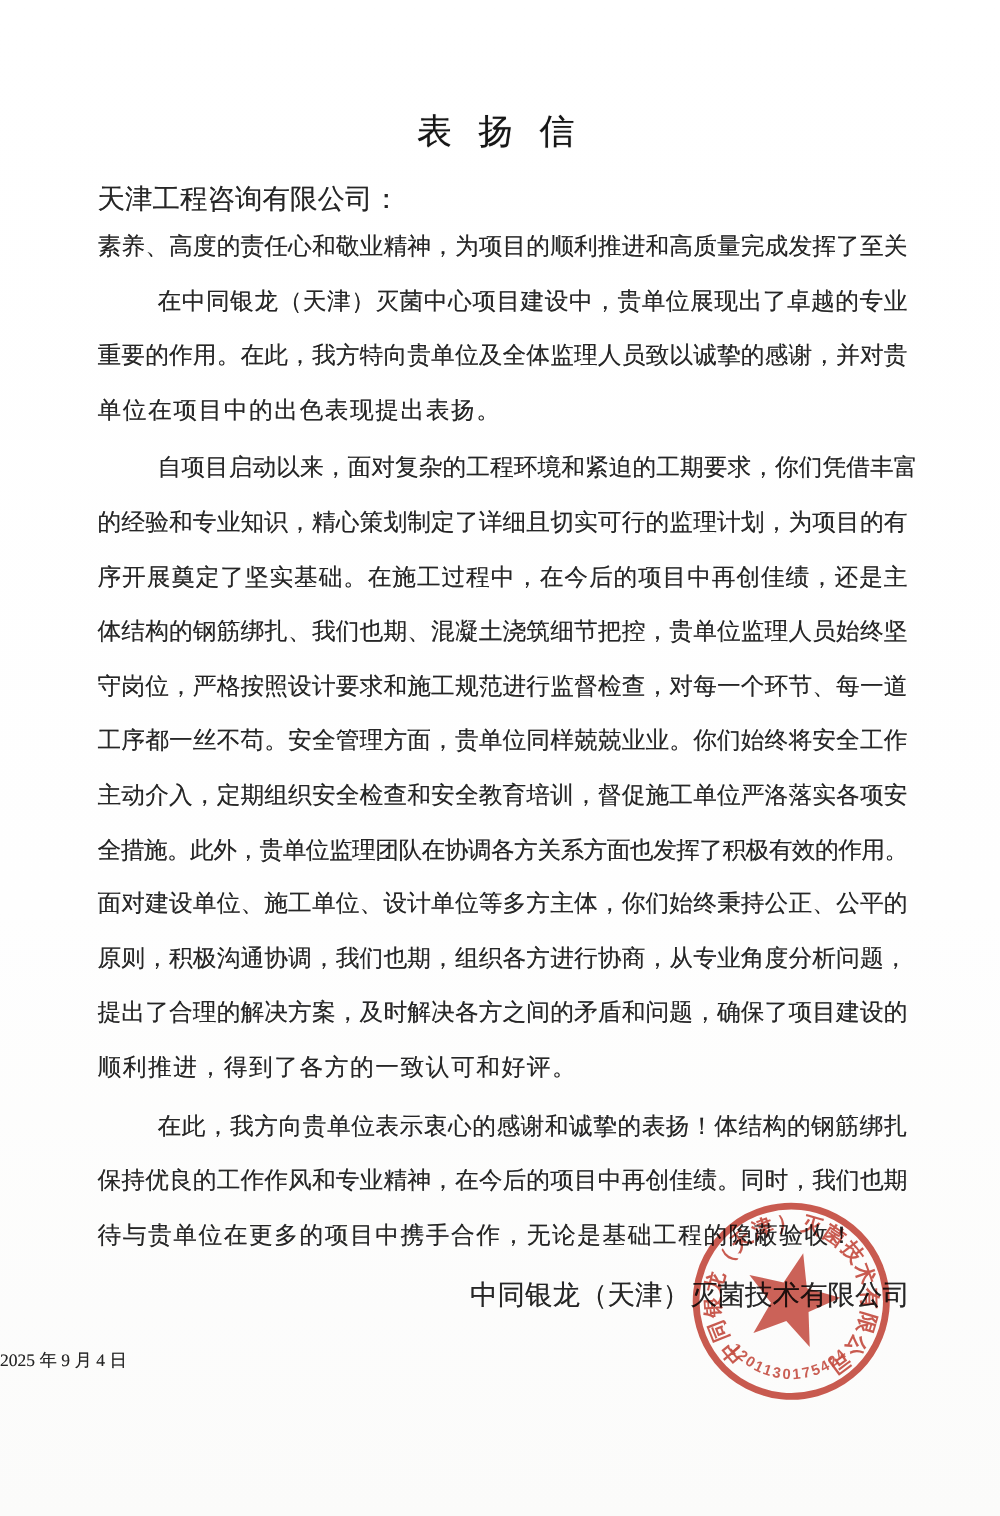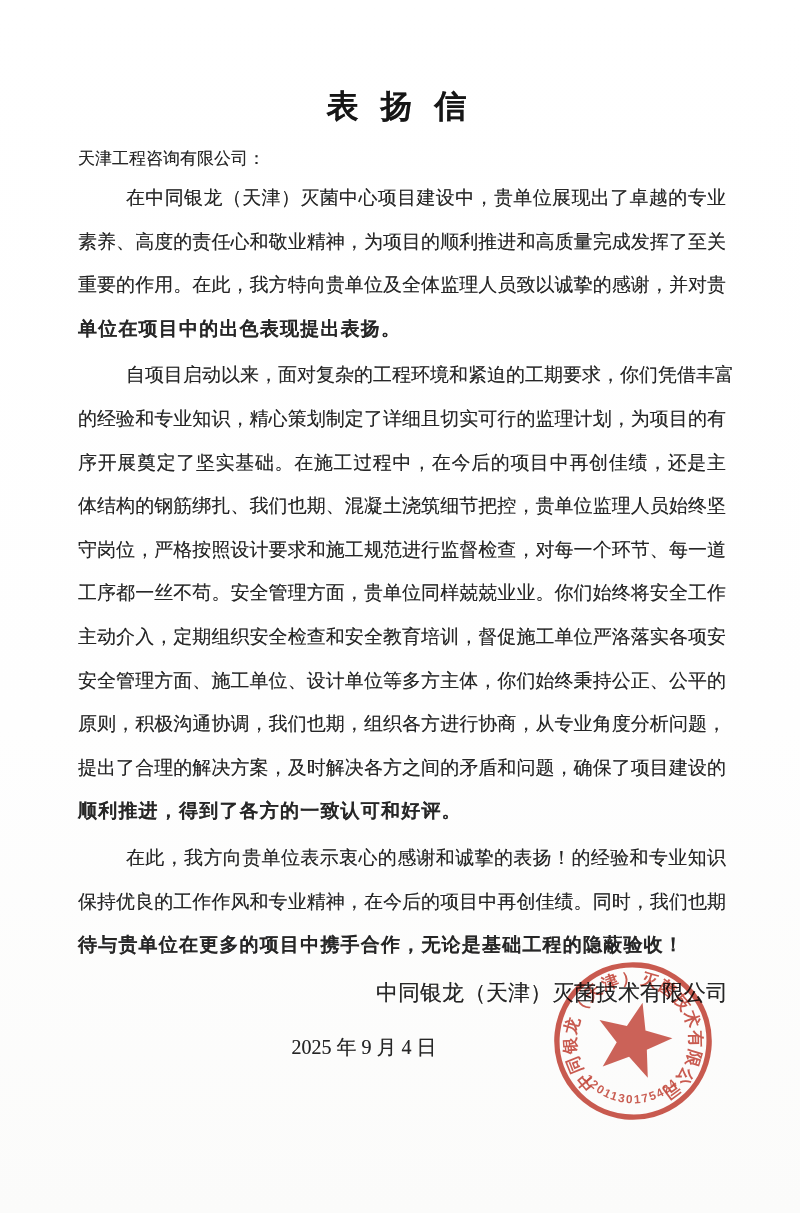--- a/index.html
+++ b/index.html
@@ -11,64 +11,64 @@
   .page{
     position:relative;
     width:800px;height:1213px;
     overflow:hidden;
     background:linear-gradient(180deg,#ffffff 0%,#fefefe 60%,#fbfbfa 100%);
     color:#262626;
   }
   .title{
     margin:90px 0 0 0;
     text-align:center;
-    font-size:32px;
+    font-size:28px;
     line-height:32px;
-    font-weight:bold;
+    font-weight:normal;
     letter-spacing:7px;
     color:#161616;
     text-shadow:0 0 .6px rgba(20,20,20,.55);
   }
   .salutation{
     margin:23px 0 0 78px;
-    font-size:17px;
+    font-size:22px;
     line-height:27px;
     height:27px;
     text-shadow:0 0 .5px rgba(30,30,30,.5);
   }
   .body-block{
     margin:4px 74px 0 78px;
     width:648px;
   }
   .para{margin:0;}
   .para + .para{margin-top:3px;}
   .line{
     height:43.6px;
     line-height:43.6px;
     font-size:19px;
     text-align:justify;
     text-align-last:justify;
     white-space:nowrap;
     text-shadow:0 0 .5px rgba(30,30,30,.5);
   }
   .line.indent{text-indent:48px;}
-  .line.last{text-align-last:left;letter-spacing:1.2px;font-weight:bold;}
+  .line.last{text-align-last:left;letter-spacing:1.2px;}
   .line.tight{letter-spacing:-0.55px;}
   .signature{
     margin:4px 72px 0 0;
     height:44px;line-height:44px;
     font-size:22px;
     text-align:right;
     text-shadow:0 0 .5px rgba(30,30,30,.5);
   }
   .date{
     margin:10px 72px 0 0;
     height:44px;line-height:44px;
-    font-size:20px;
-    text-align:center;
+    font-size:14px;
+    text-align:left;
     text-shadow:0 0 .5px rgba(30,30,30,.5);
   }
   .seal{
     position:absolute;
     left:549px;top:957px;
     width:168px;height:168px;
     mix-blend-mode:multiply;
     opacity:.9;
     filter:blur(.3px);
   }
@@ -79,42 +79,43 @@
 
 <div class="page">
 
   <h1 class="title">表 扬 信</h1>
 
   <div class="salutation">天津工程咨询有限公司：</div>
 
   <div class="body-block">
     <div class="para">
 
-    <div class="line indent">在中同银龙（天津）灭菌中心项目建设中，贵单位展现出了卓越的专业</div>
-        <div class="line">素养、高度的责任心和敬业精神，为项目的顺利推进和高质量完成发挥了至关</div>
+    <div class="line">素养、高度的责任心和敬业精神，为项目的顺利推进和高质量完成发挥了至关</div>
+        <div class="line indent">在中同银龙（天津）灭菌中心项目建设中，贵单位展现出了卓越的专业</div>
         <div class="line">重要的作用。在此，我方特向贵单位及全体监理人员致以诚挚的感谢，并对贵</div>
         <div class="line last">单位在项目中的出色表现提出表扬。</div>
       </div>
     <div class="para">
 
     <div class="line indent">自项目启动以来，面对复杂的工程环境和紧迫的工期要求，你们凭借丰富</div>
         <div class="line">的经验和专业知识，精心策划制定了详细且切实可行的监理计划，为项目的有</div>
         <div class="line">序开展奠定了坚实基础。在施工过程中，在今后的项目中再创佳绩，还是主</div>
         <div class="line">体结构的钢筋绑扎、我们也期、混凝土浇筑细节把控，贵单位监理人员始终坚</div>
         <div class="line">守岗位，严格按照设计要求和施工规范进行监督检查，对每一个环节、每一道</div>
         <div class="line">工序都一丝不苟。安全管理方面，贵单位同样兢兢业业。你们始终将安全工作</div>
         <div class="line">主动介入，定期组织安全检查和安全教育培训，督促施工单位严洛落实各项安</div>
-        <div class="line">安全管理方面、施工单位、设计单位等多方主体，你们始终秉持公正、公平的</div>
+        <div class="line tight">全措施。此外，贵单位监理团队在协调各方关系方面也发挥了积极有效的作用。</div>
+        <div class="line">面对建设单位、施工单位、设计单位等多方主体，你们始终秉持公正、公平的</div>
         <div class="line">原则，积极沟通协调，我们也期，组织各方进行协商，从专业角度分析问题，</div>
         <div class="line">提出了合理的解决方案，及时解决各方之间的矛盾和问题，确保了项目建设的</div>
         <div class="line last">顺利推进，得到了各方的一致认可和好评。</div>
       </div>
     <div class="para">
 
-    <div class="line indent">在此，我方向贵单位表示衷心的感谢和诚挚的表扬！的经验和专业知识</div>
+    <div class="line indent">在此，我方向贵单位表示衷心的感谢和诚挚的表扬！体结构的钢筋绑扎</div>
         <div class="line">保持优良的工作作风和专业精神，在今后的项目中再创佳绩。同时，我们也期</div>
         <div class="line last">待与贵单位在更多的项目中携手合作，无论是基础工程的隐蔽验收！</div>
       </div>
   </div>
 
   <div class="signature">中同银龙（天津）灭菌技术有限公司</div>
 
   <div class="date">2025 年 9 月 4 日</div>
 
   <div class="seal">

